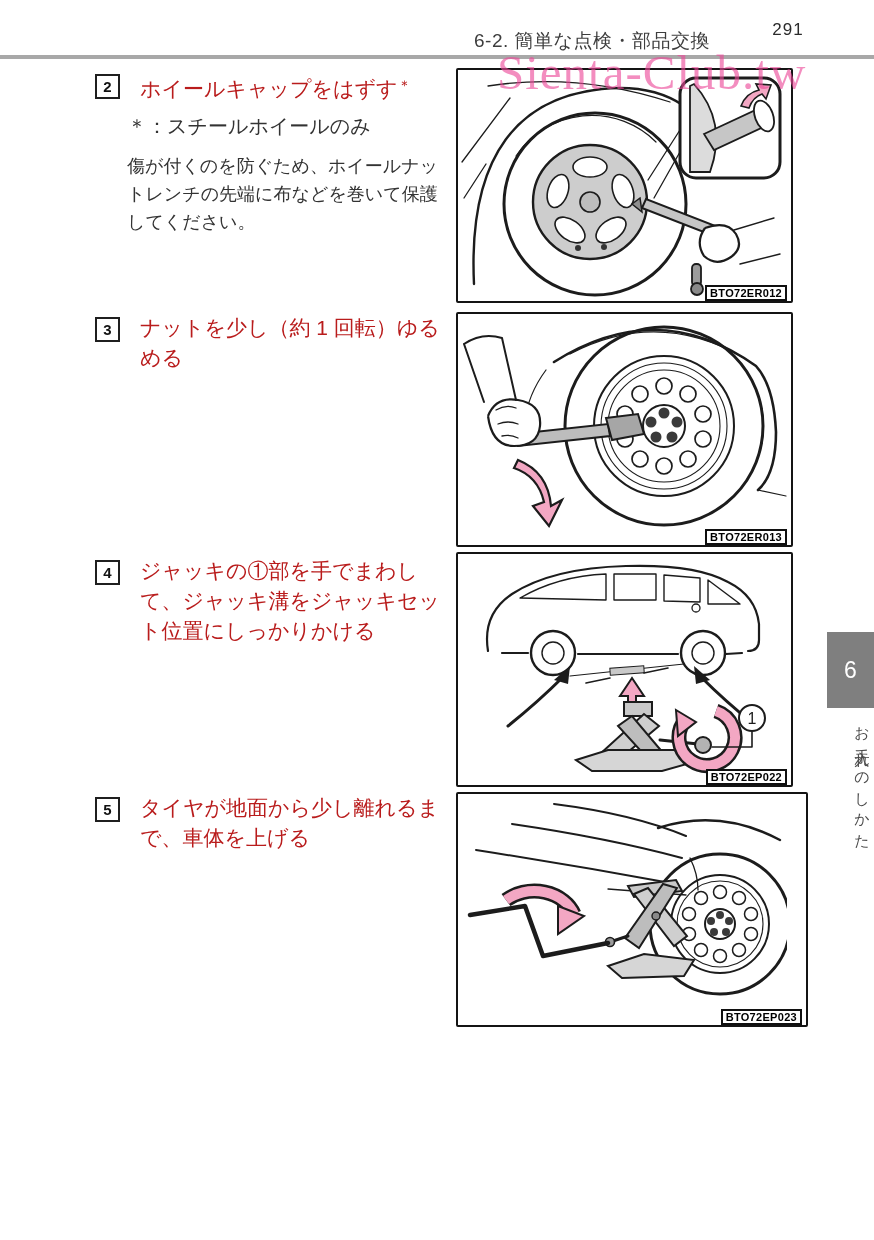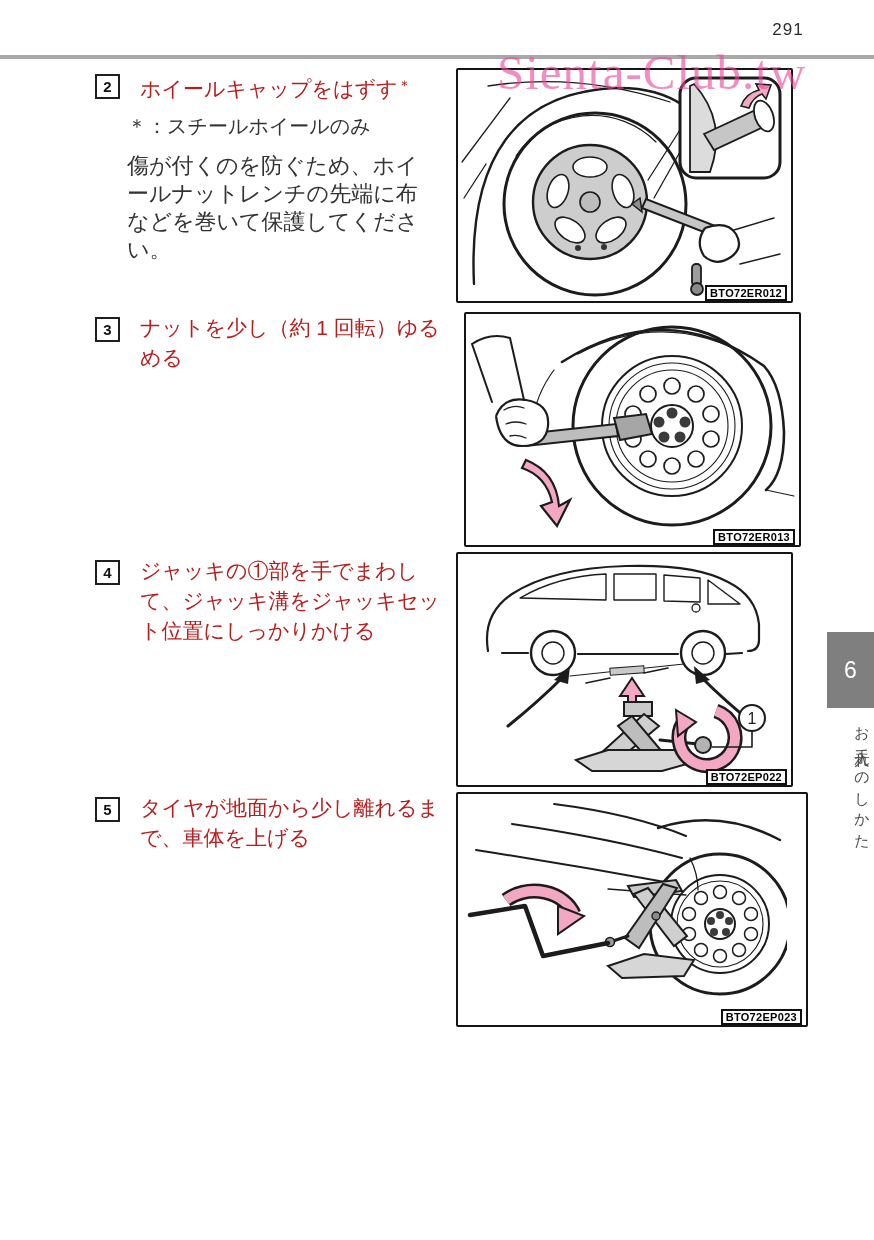--- a/index.html
+++ b/index.html
@@ -17,21 +17,21 @@
              opacity:.62;letter-spacing:1px;white-space:nowrap;pointer-events:none;}
   
   .step{position:absolute;left:95px;width:358px;}
   .step-head{display:flex;gap:11px;align-items:flex-start;}
   .badge{flex:none;width:21px;height:21px;margin-top:4px;border:2px solid #1f1f1f;
          display:flex;align-items:center;justify-content:center;
          font-weight:bold;font-size:15px;color:#111;background:#fff;}
   .title{width:312px;font-size:21px;line-height:30px;color:#b91c1c;line-break:strict;margin-left:9px;}
   .mark{font-size:14px;vertical-align:6px;}
   .note{margin:9px 0 0 32px;width:312px;font-size:20px;color:#333;}
-  .caution{margin:12px 0 0 32px;width:312px;font-size:22px;line-height:28px;color:#333;line-break:strict;}
+  .caution{margin:12px 0 0 32px;width:312px;font-size:18px;line-height:28px;color:#333;line-break:strict;}
   
   .fig{position:absolute;left:456px;width:333px;height:231px;border:2px solid #141414;
        background:#fff;border-radius:2px;}
   .figcode{position:absolute;right:4px;bottom:0;background:#fff;border:2px solid #101010;
            padding:0 3px;font-weight:bold;font-size:11px;letter-spacing:.3px;color:#000;}
   .fig svg{position:absolute;left:0;top:0;}
   
   .tab{position:absolute;left:827px;top:632px;width:47px;height:76px;background:#7f7f7f;
        display:flex;align-items:center;justify-content:center;}
   .tab-num{color:#fff;font-size:23px;}
@@ -39,20 +39,21 @@
           writing-mode:vertical-rl;text-orientation:upright;
           font-size:15px;letter-spacing:3px;color:#4a4a4a;}
   
   .k{stroke:#1c1c1c;fill:none;stroke-linecap:round;stroke-linejoin:round;}
 </style>
 </head>
 <body>
 
 <div class="page">
 
+  <div class="hdr-title">6-2. 簡単な点検・部品交換</div>
   <div class="hdr-page">291</div>
   <div class="hdr-rule"></div>
 
   <div class="watermark">Sienta-Club.tw</div>
 
   <div class="step" style="top:70px;">
     <div class="step-head">
       <div class="badge">2</div>
       <div class="title"><span>ホイールキャップをはずす</span><span class="mark">＊</span></div>
     </div>
@@ -117,21 +118,21 @@
         <rect x="222" y="8" width="100" height="100" rx="16" fill="#fff" stroke="#1c1c1c" stroke-width="3"></rect>
         <path d="M236 14 Q270 52 252 102 L232 102 L232 16 Z" fill="#dcdcdc" stroke="#1c1c1c" stroke-width="1.8"></path>
         <path d="M246 64 L302 38 L312 54 L256 80 Z" fill="#c6c6c6" stroke="#1c1c1c" stroke-width="1.8"></path>
         <ellipse cx="306" cy="46" rx="9" ry="16" transform="rotate(-20 306 46)" fill="#fff" stroke="#1c1c1c" stroke-width="1.8"></ellipse>
         <path d="M283 36 q5 -13 18 -16 l-3 -6 l15 1 l-5 14 l-4 -5 q-9 3 -13 14 z" fill="#f3a7c3" stroke="#1c1c1c" stroke-width="1.6"></path>
       </g>
     </svg>
     <div class="figcode">BTO72ER012</div>
   </div>
 
-  <div class="fig" style="top:312px;margin-left:8px;">
+  <div class="fig" style="top:312px;">
     <svg width="329" height="228" viewBox="0 0 329 228">
       <g>
         <path class="k" stroke-width="2.6" d="M96 48 Q200 -18 298 52 Q316 72 318 118 Q318 160 300 176"></path>
         <path class="k" stroke-width="1.2" d="M112 40 Q200 -6 286 44 M300 176 L328 182 M88 56 Q70 80 66 110"></path>
       </g>
       <g>
         <circle class="k" stroke-width="3" cx="206" cy="112" r="99" fill="#fff"></circle>
         <circle class="k" stroke-width="2" cx="206" cy="112" r="70"></circle>
         <circle class="k" stroke-width="1.1" cx="206" cy="112" r="63"></circle>
         <circle class="k" stroke-width="1.1" cx="206" cy="112" r="56"></circle>

